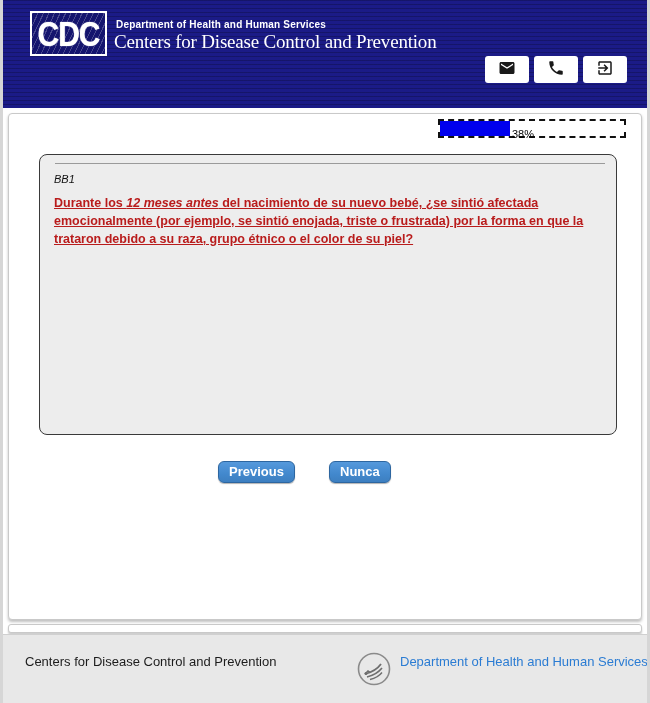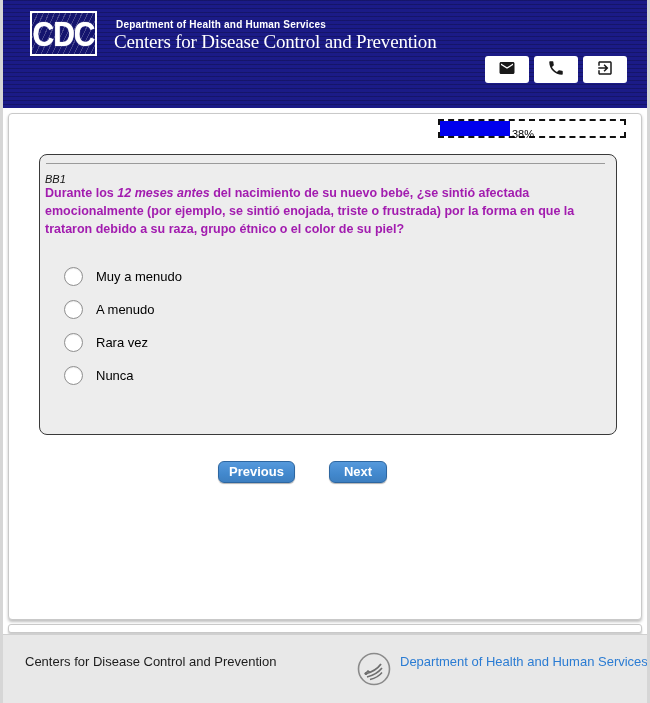--- a/index.html
+++ b/index.html
@@ -14,21 +14,21 @@
   .page-edge.left { left:0; }
   .page-edge.right { right:0; }
 
   
   .site-header {
     position:absolute; left:0; top:0; width:650px; height:108px;
     background-color:#1b1b87;
     background-image:repeating-linear-gradient(180deg, rgba(0,0,0,0.22) 0 1px, transparent 1px 4px);
   }
   .cdc-logo {
-    position:absolute; left:30px; top:11px; width:67px; height:45px;
+    position:absolute; left:30px; top:11px; width:77px; height:45px;
     border:2px solid #ffffff;
     background-color:#14146e;
     background-image:repeating-linear-gradient(115deg, rgba(255,255,255,0.22) 0 1px, transparent 1px 5px);
     color:#ffffff; display:flex; align-items:center; justify-content:center;
     font-weight:bold; font-size:30px; letter-spacing:-1px;
     text-shadow:0 0 1px #fff; cursor:pointer;
   }
   .cdc-logo span { transform:scaleY(1.15); display:inline-block; }
   .hdr-dept {
     position:absolute; left:116px; top:19px;
@@ -67,27 +67,27 @@
     border:2px dashed #111111; background:#ffffff;
     display:flex; align-items:center;
   }
   .progress-fill { height:100%; background:#0000ee; }
   .progress-label { font-size:11px; color:#000; margin-left:2px; white-space:nowrap;margin-top:10px; }
 
   
   .question-box {
     position:absolute; left:30px; top:40px; width:578px; height:281px;
     background:#ededed; border:1px solid #3a3a3a; border-radius:8px;
-    padding:8px 10px 0 5px;
+    padding:8px 10px 0 14px;
   }
   .q-topline { height:1px; background:#9a9a9a; margin:0 1px 0 1px; }
   .q-id { font-size:11px; font-style:italic; color:#111; margin-top:9px; }
   .q-text {
-    font-size:12.5px; font-weight:bold; color:#a21caf;
-    line-height:1.42; padding-right:4px;
+    margin-top:10px; font-size:12.5px; font-weight:bold; color:#b91c1c;
+    line-height:1.42; padding-right:4px;text-decoration:underline;
   }
   .q-text .emph { font-style:italic; }
   .q-options { margin-top:29px; margin-left:19px; }
   .q-option {
     display:flex; align-items:center; height:19px; margin-bottom:14px; cursor:pointer;
   }
   .radio-circle {
     width:19px; height:19px; border-radius:50%;
     background:#ffffff; border:1px solid #8f8f8f; flex:0 0 19px;
     box-shadow:inset 0 1px 1px rgba(0,0,0,0.08);
@@ -161,42 +161,24 @@
   <div class="progress-outer">
     <div class="progress-fill" style="width: 38%;"></div>
     <span class="progress-label">38%</span>
   </div>
 
   <div class="question-box">
     <div class="q-topline"></div>
     <div class="q-id">BB1</div>
     <div class="q-text"><span>Durante los </span><span class="emph">12 meses antes</span><span> del nacimiento de su nuevo bebé, ¿se sintió afectada emocionalmente (por ejemplo, se sintió enojada, triste o frustrada) por la forma en que la trataron debido a su raza, grupo étnico o el color de su piel?</span></div>
 
-    <div class="q-options">
-      <div class="q-option">
-        <span class="radio-circle"></span>
-        <span class="opt-label">Muy a menudo</span>
-      </div>
-      <div class="q-option">
-        <span class="radio-circle"></span>
-        <span class="opt-label">A menudo</span>
-      </div>
-      <div class="q-option">
-        <span class="radio-circle"></span>
-        <span class="opt-label">Rara vez</span>
-      </div>
-      <div class="q-option">
-        <span class="radio-circle"></span>
-        <span class="opt-label">Nunca</span>
-      </div>
-    </div>
   </div>
 
   <button class="nav-btn prev">Previous</button>
-  <button class="nav-btn next">Next</button>
+  <button class="nav-btn next">Nunca</button>
 </div>
 
 <div class="bottom-strip"></div>
 
 <div class="site-footer">
   <div class="footer-address">
     <div>Centers for Disease Control and Prevention</div>
   </div>
 
   <div class="hhs-logo">

